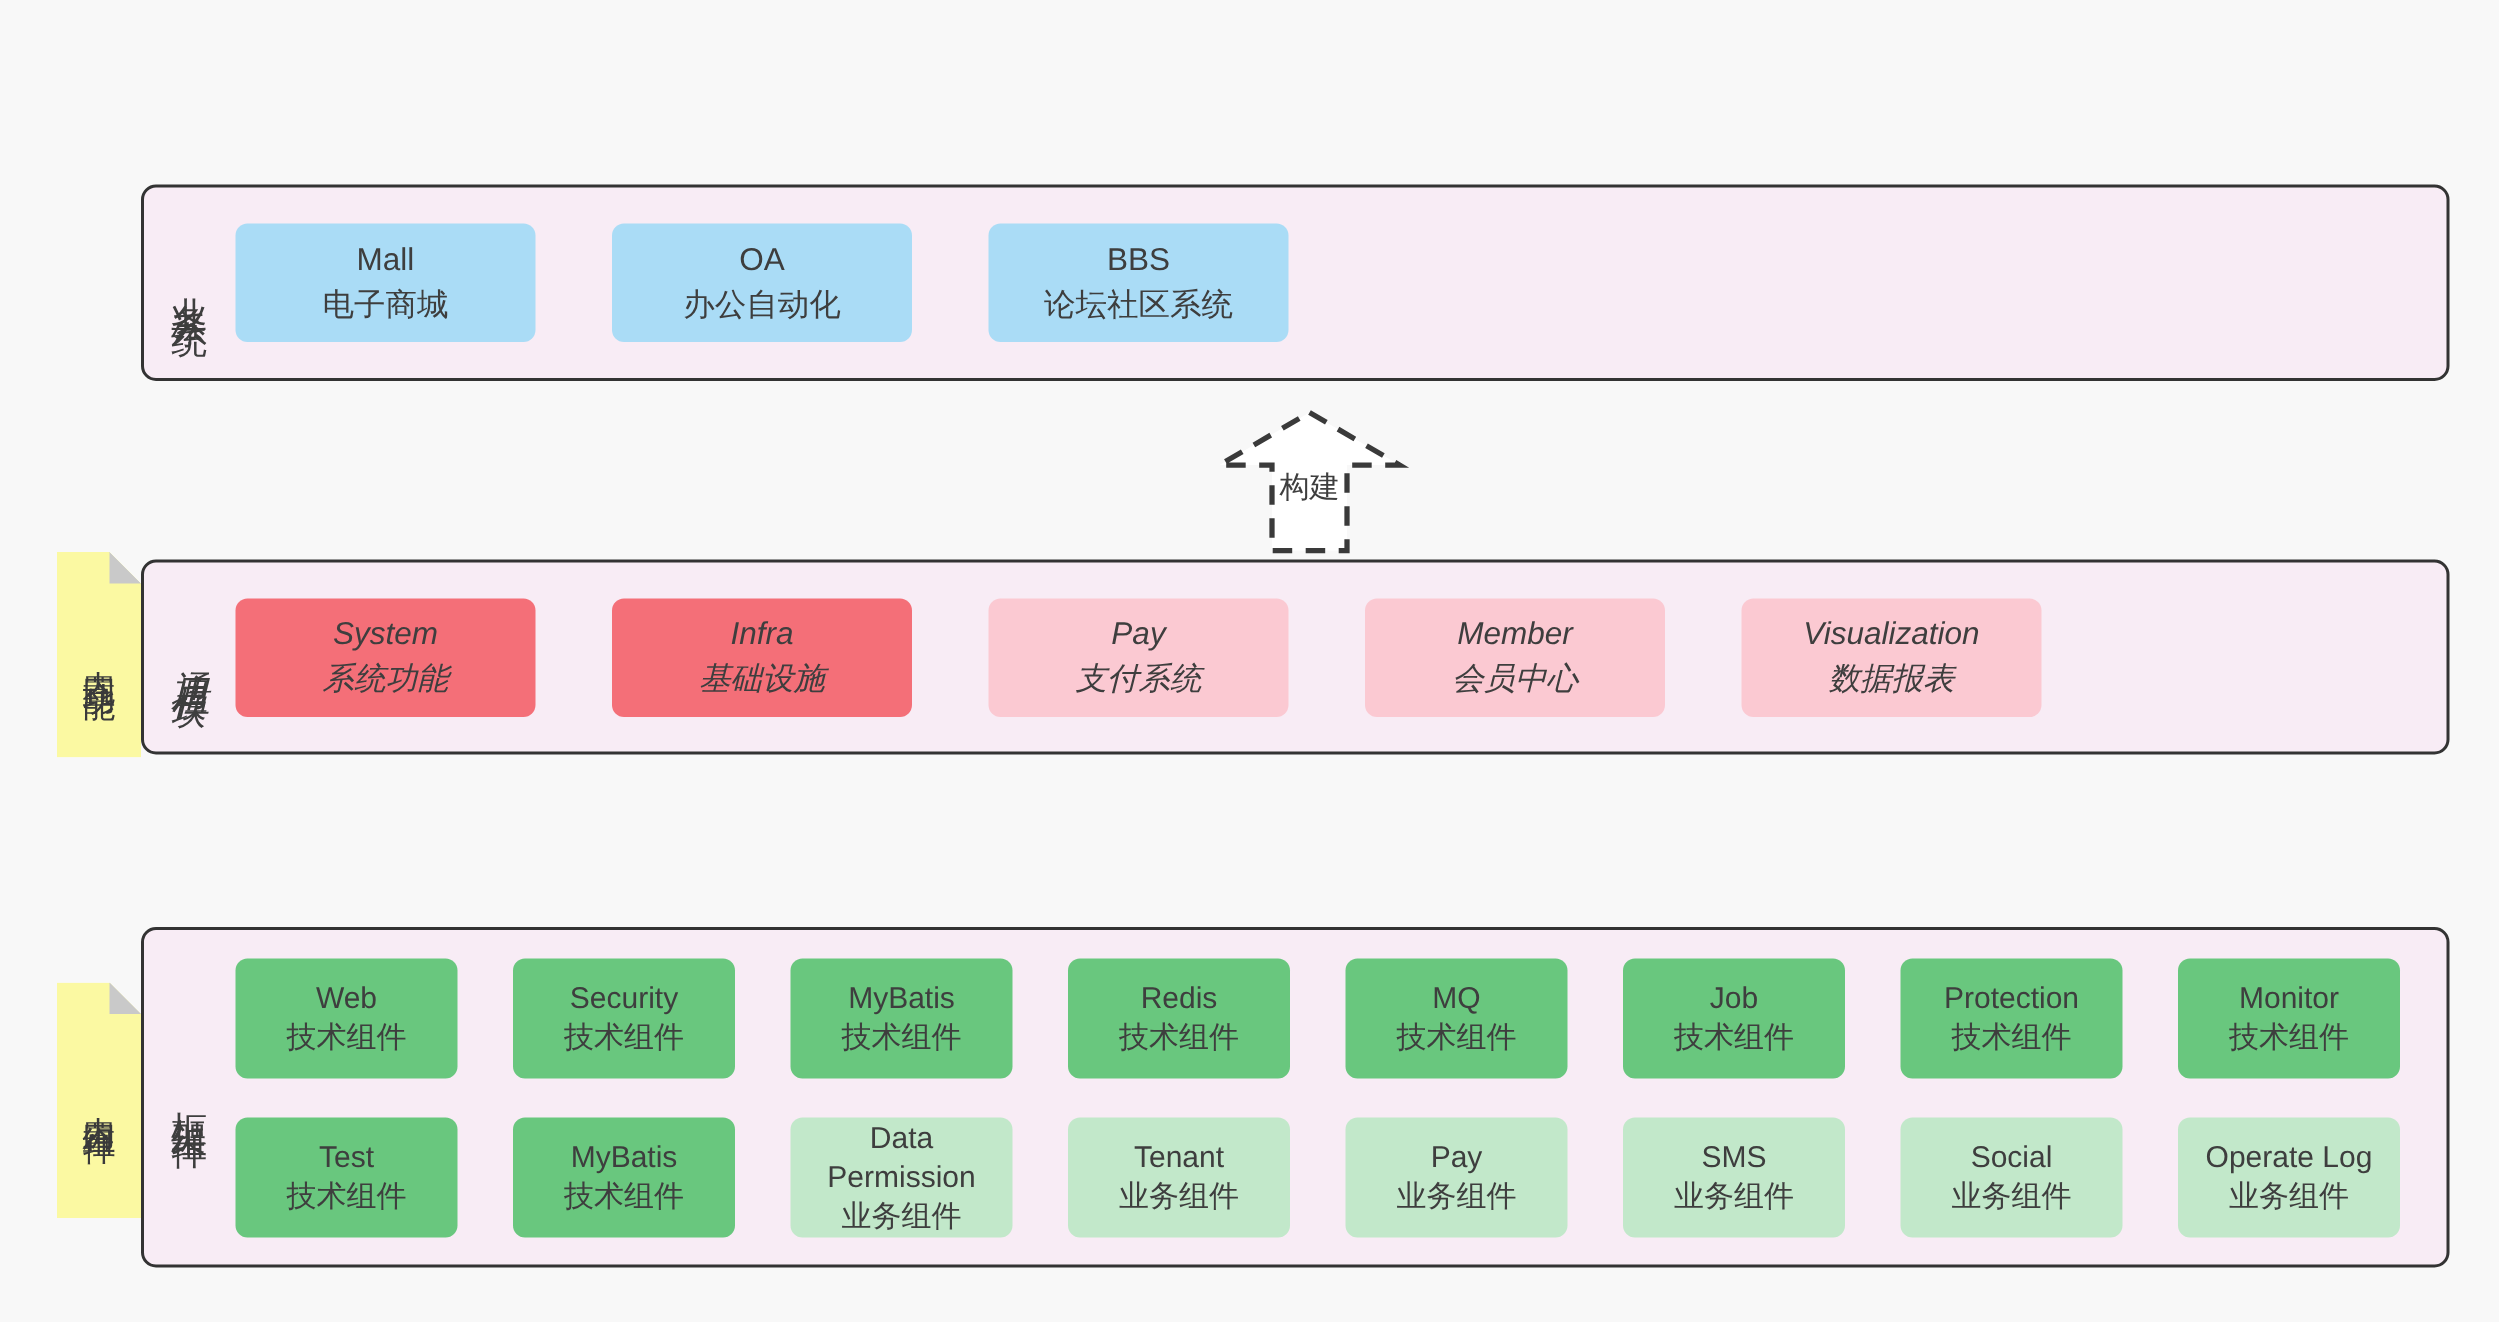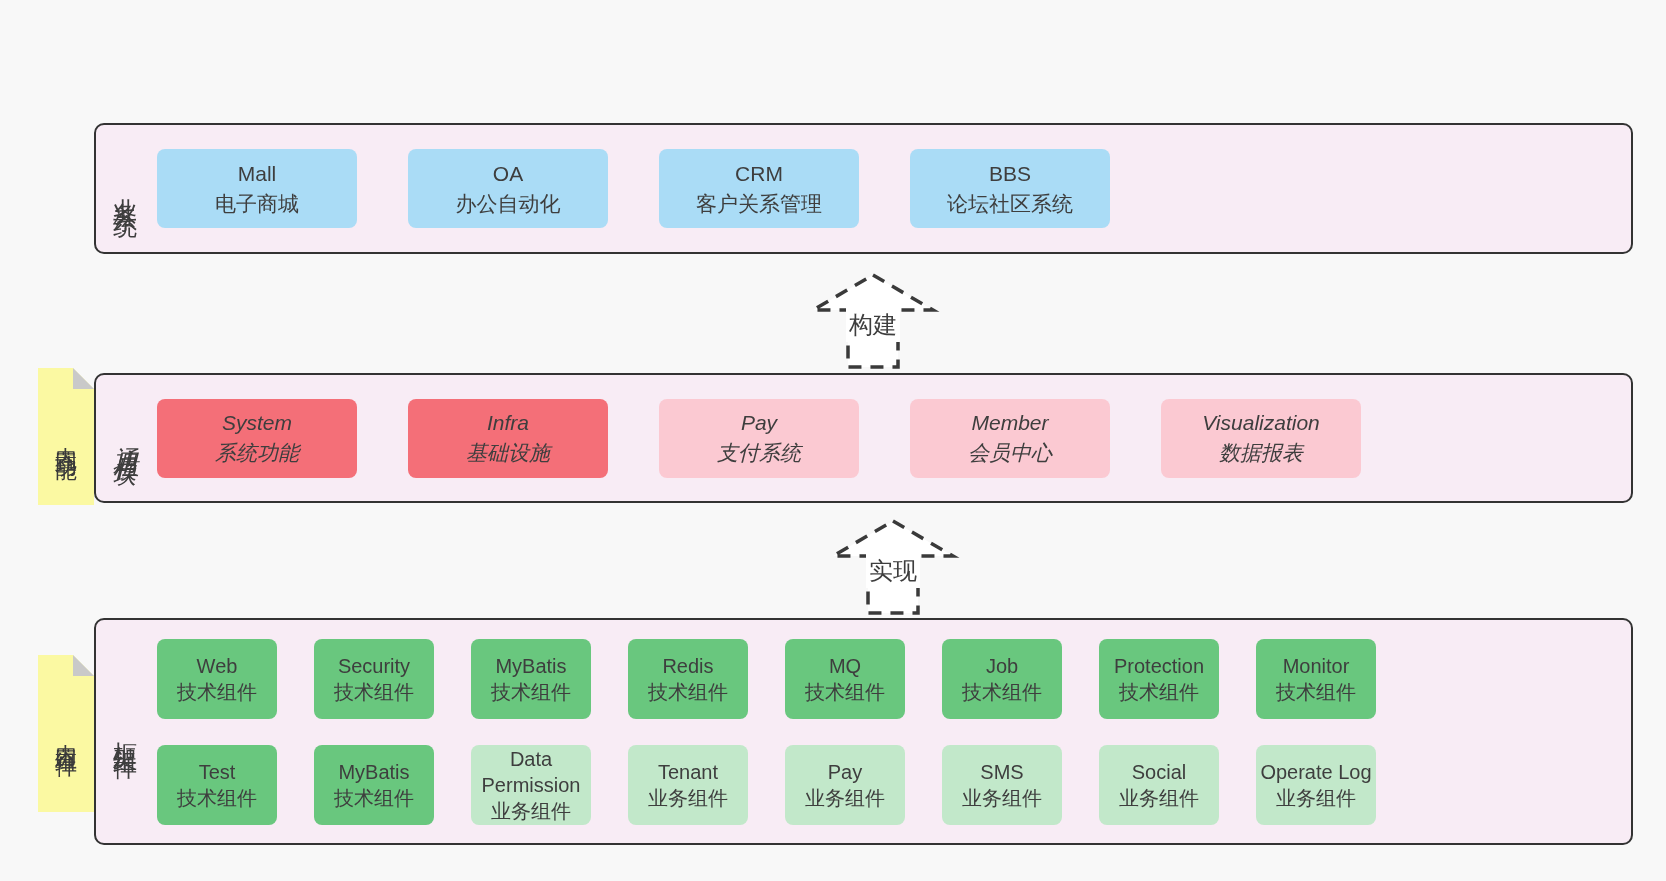--- a/index.html
+++ b/index.html
@@ -64,21 +64,21 @@
     display: flex;
     flex-direction: column;
     justify-content: center;
     align-items: center;
     text-align: center;
     color: var(--text, #3e3e3e);
   }
   .panel-six  .box-row { gap: 51px; }
   .panel-six  .box { width: 200px; height: 79px; font-size: 21px; line-height: 30px; }
   .panel-eight .box-row { gap: 37px; }
-  .panel-eight .box { width: 120px; height: 80px; font-size: 20px; line-height: 26px; padding: 0 4px; box-sizing: border-box; }
+  .panel-eight .box { width: 148px; height: 80px; font-size: 20px; line-height: 26px; padding: 0 4px; box-sizing: border-box; }
 
   .box.blue        { background: var(--blue, #aadcf6); }
   .box.red         { background: var(--red, #f46f78); }
   .box.pink        { background: var(--pink, #fbc9d2); }
   .box.green       { background: var(--green, #69c77e); }
   .box.green-light { background: var(--greenLight, #c2e8ca); }
 
   
   .arrow {
     position: absolute;
@@ -89,21 +89,21 @@
   .arrow-0 { left: 811px; top: 273px; }
   .arrow-1 { left: 831px; top: 519px; }
   .arrow svg { position: absolute; left: 0; top: 0; overflow: visible; }
   .arrow-label {
     position: absolute;
     left: 50%;
     top: 54%;
     transform: translate(-50%, -50%);
     background: var(--arrowFill, #fff);
     padding: 1px 3px;
-    font-size: 24px;
+    font-size: 20px;
     color: var(--text, #3e3e3e);
     white-space: nowrap;
   }
 
   
   .sticky {
     position: absolute;
     left: 38px;
     width: 56px;
     background: var(--sticky, #fbf9a2);
@@ -145,44 +145,34 @@
     <div class="fold"></div>
     <div class="sticky-text">内置组件</div>
   </div>
 
   <div class="arrow arrow-0">
     <svg width="124" height="96" viewBox="0 0 124 96">
       <path d="M62 2 L122 37 L87 37 L87 94 L37 94 L37 37 L2 37 Z" fill="#ffffff" stroke="#3a3a3a" stroke-width="3.5" stroke-dasharray="13 9" stroke-linejoin="miter"></path>
     </svg>
     <span class="arrow-label">构建</span>
   </div>
-  <div class="arrow arrow-1">
-    <svg width="124" height="96" viewBox="0 0 124 96">
-      <path d="M62 2 L122 37 L87 37 L87 94 L37 94 L37 37 L2 37 Z" fill="#ffffff" stroke="#3a3a3a" stroke-width="3.5" stroke-dasharray="13 9" stroke-linejoin="miter"></path>
-    </svg>
-    <span class="arrow-label">实现</span>
-  </div>
 
   <section class="panel panel-0 panel-six">
     <div class="v-label">业务系统</div>
     <div class="box-area">
         <div class="box-row">
           <div class="box blue">
             <div class="box-en">Mall</div>
             <div class="box-zh">电子商城</div>
           </div>
           <div class="box blue">
             <div class="box-en">OA</div>
             <div class="box-zh">办公自动化</div>
           </div>
           <div class="box blue">
-            <div class="box-en">CRM</div>
-            <div class="box-zh">客户关系管理</div>
-          </div>
-          <div class="box blue">
             <div class="box-en">BBS</div>
             <div class="box-zh">论坛社区系统</div>
           </div>
         </div>
       </div>
   </section>
 
   <section class="panel panel-1 panel-six">
     <div class="v-label">通用模块</div>
     <div class="box-area">

